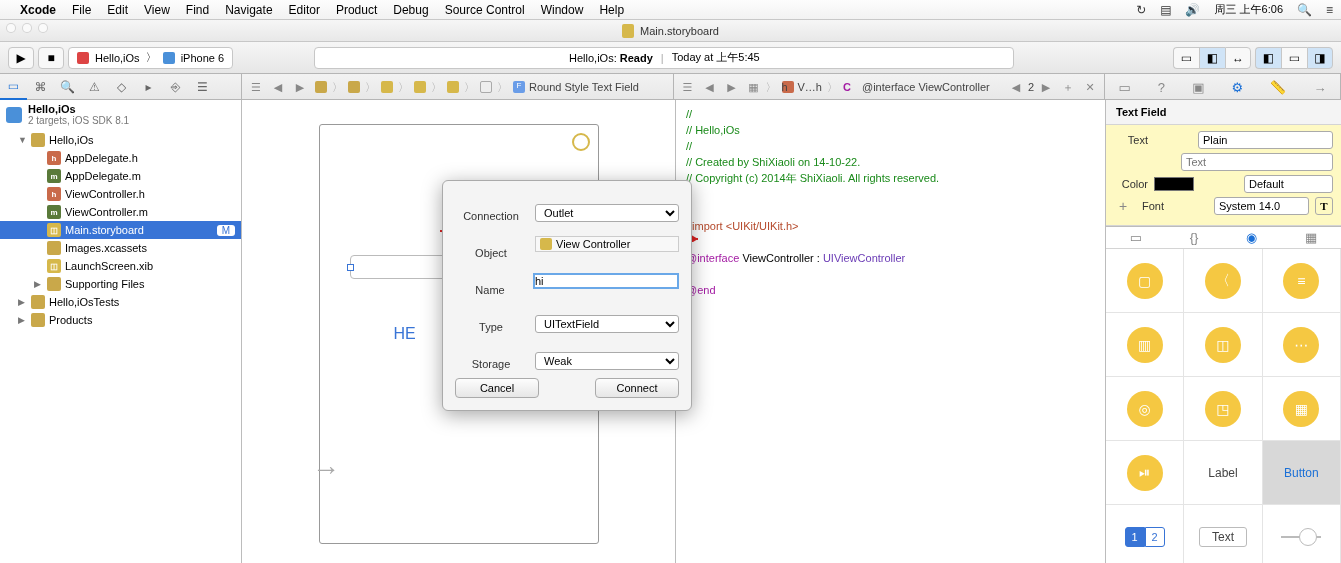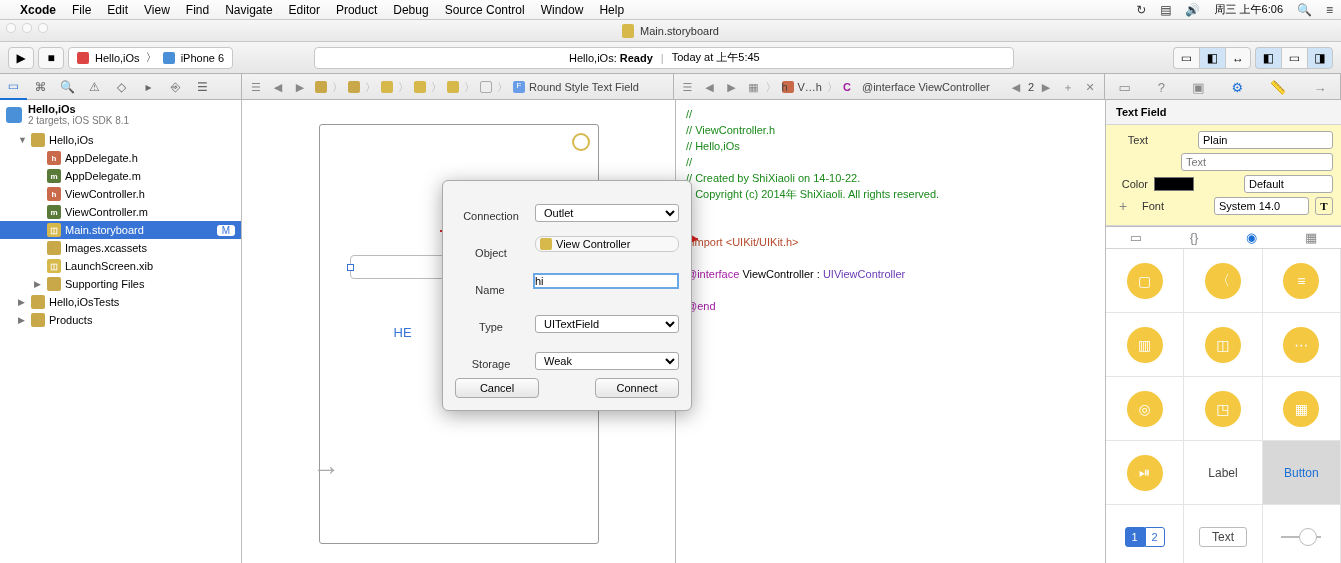--- a/index.html
+++ b/index.html
@@ -77,38 +77,38 @@
 .ind1 { padding-left:18px !important; }
 .ind2 { padding-left:34px !important; }
 
 
 .editor { flex:1; display:flex; background:#fff; }
 .ib { width:434px; border-right:1px solid #bcbcbc; position:relative; display:flex; align-items:flex-start; justify-content:center; padding-top:24px; }
 .phone { width:280px; height:420px; border:1px solid #999; border-radius:3px; background:#fff; position:relative; }
 .phone .battery { position:absolute; right:8px; top:8px; width:18px;height:18px; border:2px solid #d6b84b; border-radius:50%; }
 .phone .tf { position:absolute; top:130px; left:30px; right:30px; height:24px; border:1px solid #bbb; border-radius:4px; }
 .phone .tf .handle { width:7px;height:7px;background:#fff;border:1px solid #3874d6;position:absolute;left:-4px;top:8px; }
-.phone .label { position:absolute; top:200px; left:50px; color:#3874d6; font-size:13px;padding-left:24px; }
+.phone .label { position:absolute; top:200px; left:50px; color:#3874d6; font-size:16px;padding-left:24px; }
 .arrow-in { position:absolute; left:70px; top:350px; font-size:28px; color:#aaa; }
 
 
 .code { flex:1; padding:6px 10px; font-family:Menlo,Monaco,monospace; font-size:11px; line-height:16px; position:relative; }
 .code .c { color:#1a8a1a; }
 .code .kw { color:#a31ba3; }
 .code .imp { color:#b5492b; }
 .code .cls { color:#6a3bb5; }
 
 
 .popover { position:absolute; left:442px; top:180px; width:250px; background:#f4f4f4; border:1px solid #aaa; border-radius:6px; box-shadow:0 4px 20px rgba(0,0,0,.35); padding:10px 12px 12px; z-index:10; }
 .popover .prow { display:flex; align-items:center; margin-bottom:6px; gap:8px; }
 .popover .plabel { width:72px; text-align:center; font-size:11px; color:#333;margin-top:19px; }
 .popover .pctrl { flex:1; }
 .popover select, .popover input[type=text] { width:100%; height:18px; border:1px solid #aaa; border-radius:3px; font-size:11px; padding:0 4px; background:#fff;margin-top:12px; }
 .popover .nameinput { border:2px solid #6aa8e8; outline:none; }
-.popover .objbox { display:flex; align-items:center; gap:4px; background:#f8f8f8; border:1px solid #ccc; border-radius:7px; padding:1px 4px; font-size:11px; }
+.popover .objbox { display:flex; align-items:center; gap:4px; background:#f8f8f8; border:1px solid #ccc; border-radius:0; padding:1px 4px; font-size:11px; }
 .popover .objbox .oicon { width:12px;height:12px;background:#d6b84b;border-radius:2px; }
 .popover .btns { display:flex; justify-content:space-between; margin-top:8px; }
 .popover .pbtn { width:84px; height:20px; background:linear-gradient(#fdfdfd,#e6e6e6); border:1px solid #aaa; border-radius:4px; font-size:11px; }
 
 
 .arrow-line { position:absolute; left:440px; top:228px; width:268px; height:14px; z-index:5; pointer-events:none; }
 
 
 .inspector { width:236px; background:#fef9c3; border-left:1px solid #bcbcbc; display:flex; flex-direction:column; }
 .inspector .section-title { font-weight:600; padding:6px 10px; border-bottom:1px solid #d4d4d4; background:#f4f4f4; font-size:11px; }
@@ -358,21 +358,20 @@
         <div class="tf">
           <div class="handle"></div>
         </div>
         <div class="label">HE</div>
       </div>
       <div class="arrow-in">→</div>
     </div>
 
     <div class="code">
       <div class="c">//</div>
-      <div class="c">//  ViewController.h</div>
       <div class="c">//  Hello,iOs</div>
       <div class="c">//</div>
       <div class="c">//  Created by ShiXiaoli on 14-10-22.</div>
       <div class="c">//  Copyright (c) 2014年 ShiXiaoli. All rights reserved.</div>
       <div class="c">//</div>
       <div>&nbsp;</div>
       <div><span class="imp">#import </span><span class="imp">&lt;UIKit/UIKit.h&gt;</span></div>
       <div>&nbsp;</div>
       <div><span class="kw">@interface</span><span> ViewController : </span><span class="cls">UIViewController</span></div>
       <div>&nbsp;</div>

